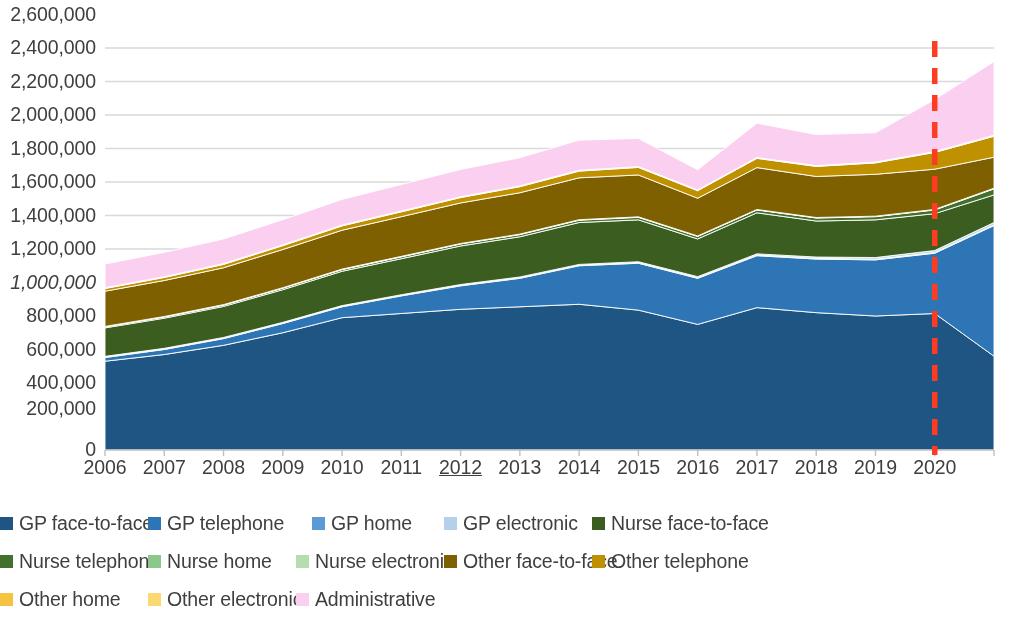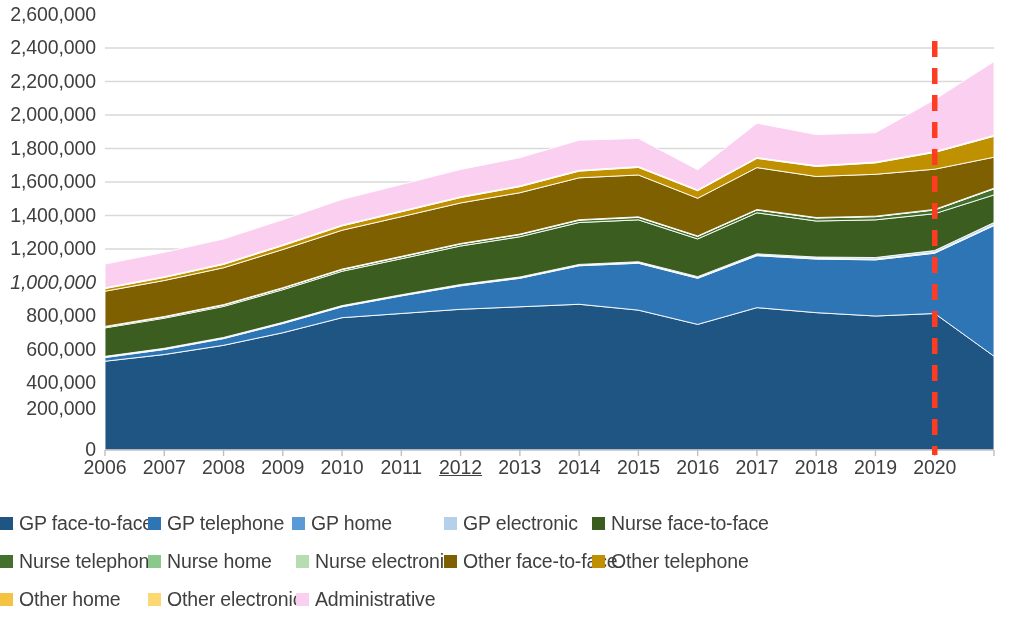--- a/index.html
+++ b/index.html
@@ -201,21 +201,21 @@
   <div id="legend">
       <div class="legend-row" style="position: relative;">
         <div class="legend-item" style="position: absolute; left: 0px;">
           <span class="legend-swatch" style="background: rgb(31, 85, 130);"></span>
           <span class="legend-text">GP face-to-face</span>
         </div>
         <div class="legend-item" style="position: absolute; left: 148px;">
           <span class="legend-swatch" style="background: rgb(46, 117, 182);"></span>
           <span class="legend-text">GP telephone</span>
         </div>
-        <div class="legend-item" style="position: absolute; left: 292px;">
+        <div class="legend-item" style="position: absolute; left: 312px;">
           <span class="legend-swatch" style="background: rgb(91, 155, 213);"></span>
           <span class="legend-text">GP home</span>
         </div>
         <div class="legend-item" style="position: absolute; left: 444px;">
           <span class="legend-swatch" style="background: rgb(180, 208, 234);"></span>
           <span class="legend-text">GP electronic</span>
         </div>
         <div class="legend-item" style="position: absolute; left: 592px;">
           <span class="legend-swatch" style="background: rgb(59, 94, 32);"></span>
           <span class="legend-text">Nurse face-to-face</span>

